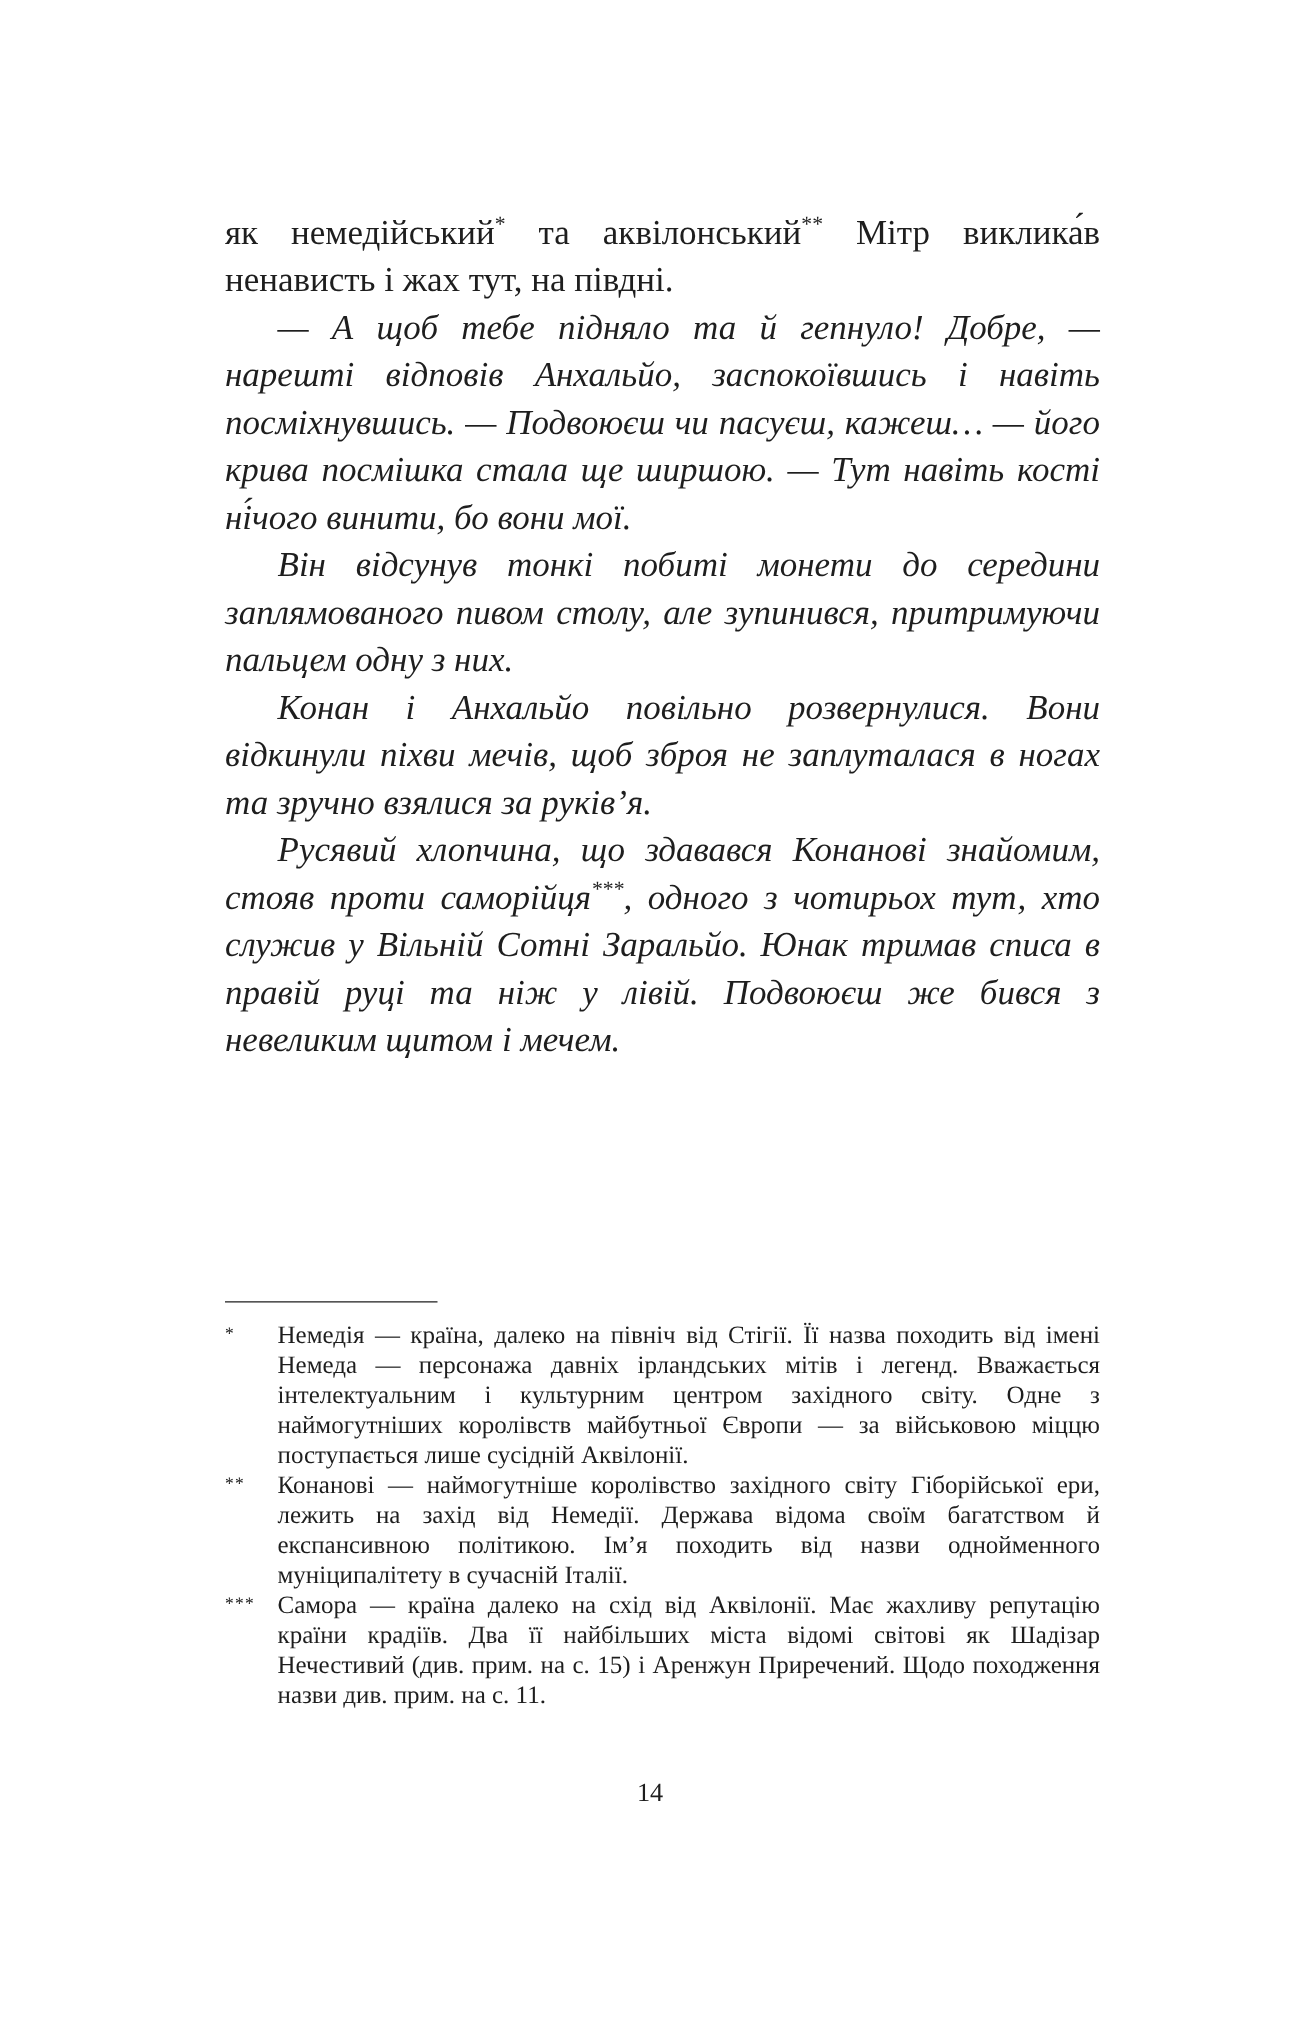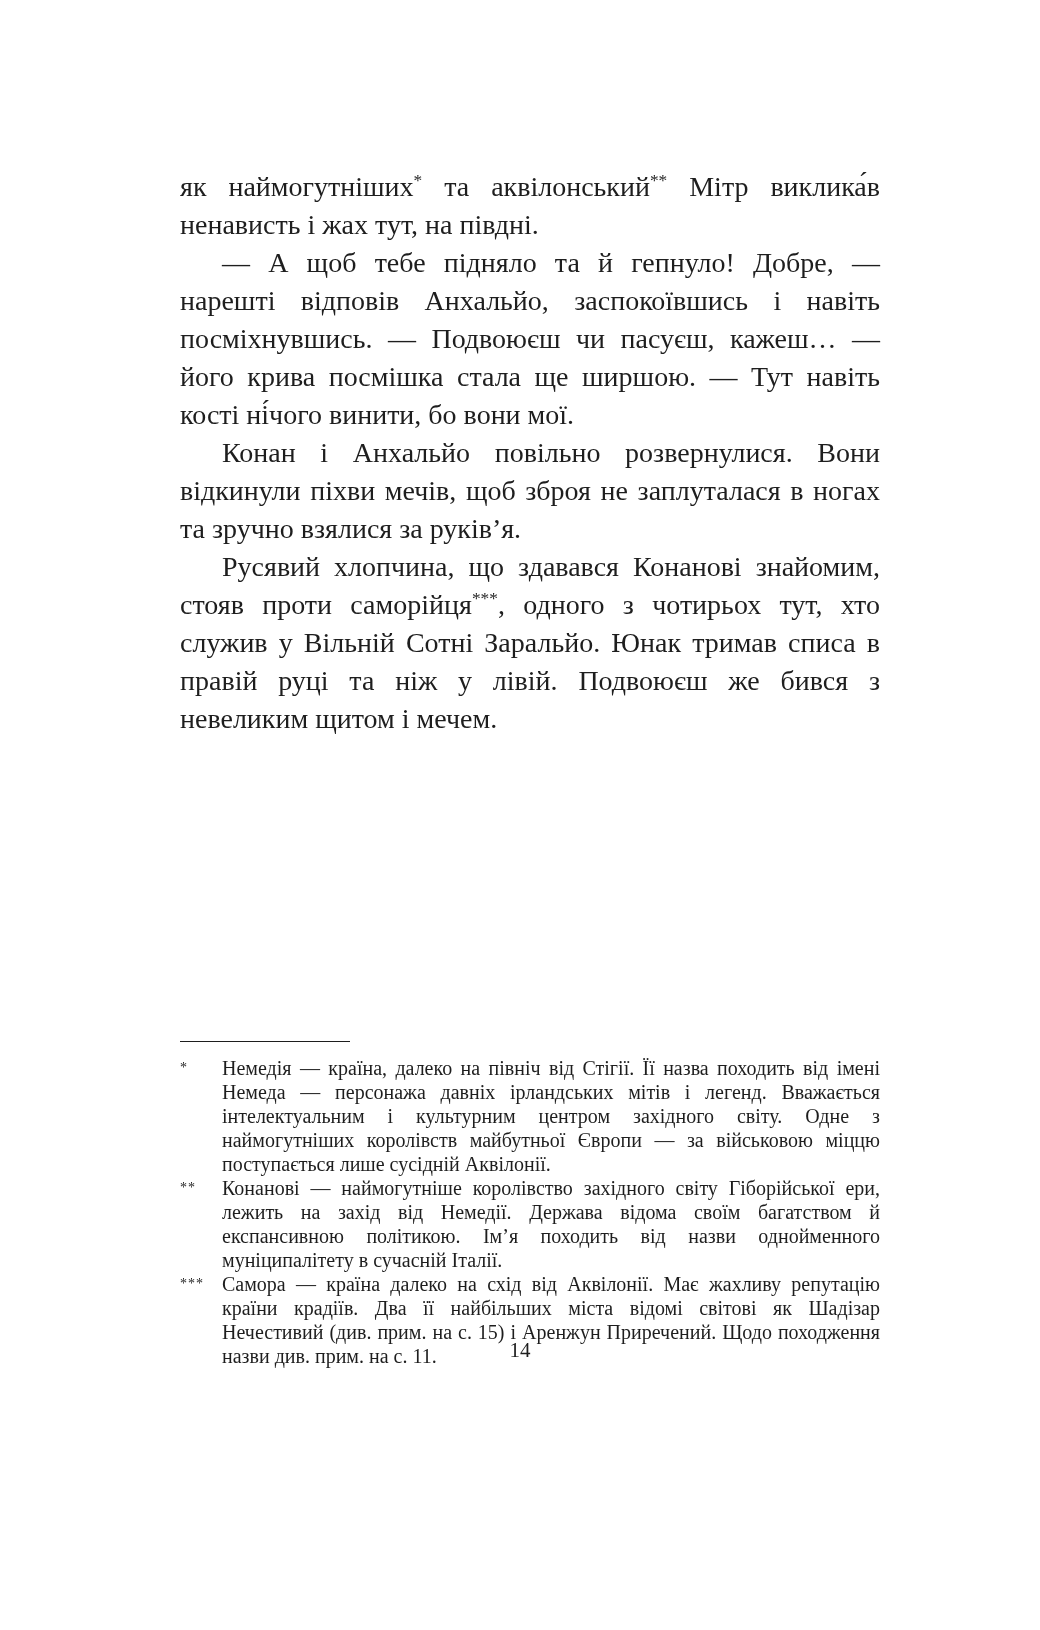--- a/index.html
+++ b/index.html
@@ -15,21 +15,21 @@
   .body-text {
     position: absolute;
     left: 180px;
     top: 168px;
     width: 700px;
     font-size: 28px;
     line-height: 38px;
     text-align: justify;
   }
   .para { margin: 0; }
-  .para.indent { text-indent: 42px; }
+  .para.indent { text-indent: 42px; font-style: italic; }
   sup {
     font-size: 0.62em;
     line-height: 0;
     vertical-align: super;
   }
   .italic { }
   .footnote-rule {
     position: absolute;
     left: 180px;
     top: 1041px;
@@ -54,34 +54,35 @@
   .footnote .marker {
     position: absolute;
     left: 0;
     top: 0;
     font-size: 14px;
     letter-spacing: 1px;
   }
   .page-number {
     position: absolute;
     left: 0;
-    top: 1338px;
+    top: 1422px;
     width: 100%;
     text-align: center;
     font-size: 21px;
     color: #1e1e1e;
   }
 </style>
 </head>
 <body>
 
 <div class="page">
   <div class="body-text">
-      <p class="para"><span>як наймогутніших</span><sup>*</sup><span> та аквілонський</span><sup>**</sup><span> Мітр виклика́в ненависть і жах тут, на півдні.</span></p>
+      <p class="para"><span>як немедійський</span><sup>*</sup><span> та аквілонський</span><sup>**</sup><span> Мітр виклика́в ненависть і жах тут, на півдні.</span></p>
       <p class="para indent"><span>— А щоб тебе підняло та й гепнуло! Добре, — нарешті відповів Анхальйо, заспокоївшись і навіть посміхнувшись. — Подвоюєш чи пасуєш, кажеш… — його крива посмішка стала ще ширшою. — Тут навіть кості ні́чого винити, бо вони мої.</span></p>
+      <p class="para indent"><span>Він відсунув тонкі побиті монети до середини заплямованого пивом столу, але зупинився, притримуючи пальцем одну з них.</span></p>
       <p class="para indent"><span>Конан і Анхальйо повільно розвернулися. Вони відкинули піхви мечів, щоб зброя не заплуталася в ногах та зручно взялися за руків’я.</span></p>
       <p class="para indent"><span>Русявий хлопчина, що здавався Конанові знайомим, стояв проти саморійця</span><sup>***</sup><span>, одного з чотирьох тут, хто служив у Вільній Сотні Заральйо. Юнак тримав списа в правій руці та ніж у лівій. Подвоюєш же бився з невеликим щитом і мечем.</span></p>
     </div>
   <div class="footnote-rule"></div>
   <div class="footnotes">
       <div class="footnote"><span class="marker">*</span><span><span>Немедія — країна, далеко на північ від Стігії. Її назва походить від імені Немеда — персонажа давніх ірландських мітів і легенд. Вважається інтелектуальним і культурним центром західного світу. Одне з наймогутніших королівств майбутньої Європи — за військовою міццю поступається лише сусідній Аквілонії.</span></span></div>
       <div class="footnote"><span class="marker">**</span><span><span>Конанові — наймогутніше королівство західного світу Гіборійської ери, лежить на захід від Немедії. Держава відома своїм багатством й експансивною політикою. Ім’я походить від назви однойменного муніципалітету в сучасній Італії.</span></span></div>
       <div class="footnote"><span class="marker">***</span><span><span>Самора — країна далеко на схід від Аквілонії. Має жахливу репутацію країни крадіїв. Два її найбільших міста відомі світові як Шадізар Нечестивий </span><span class="italic">(див. прим. на с. 15)</span><span> і Аренжун Приречений. Щодо походження назви див. прим. на с. 11.</span></span></div>
     </div>
   <div class="page-number">14</div>

